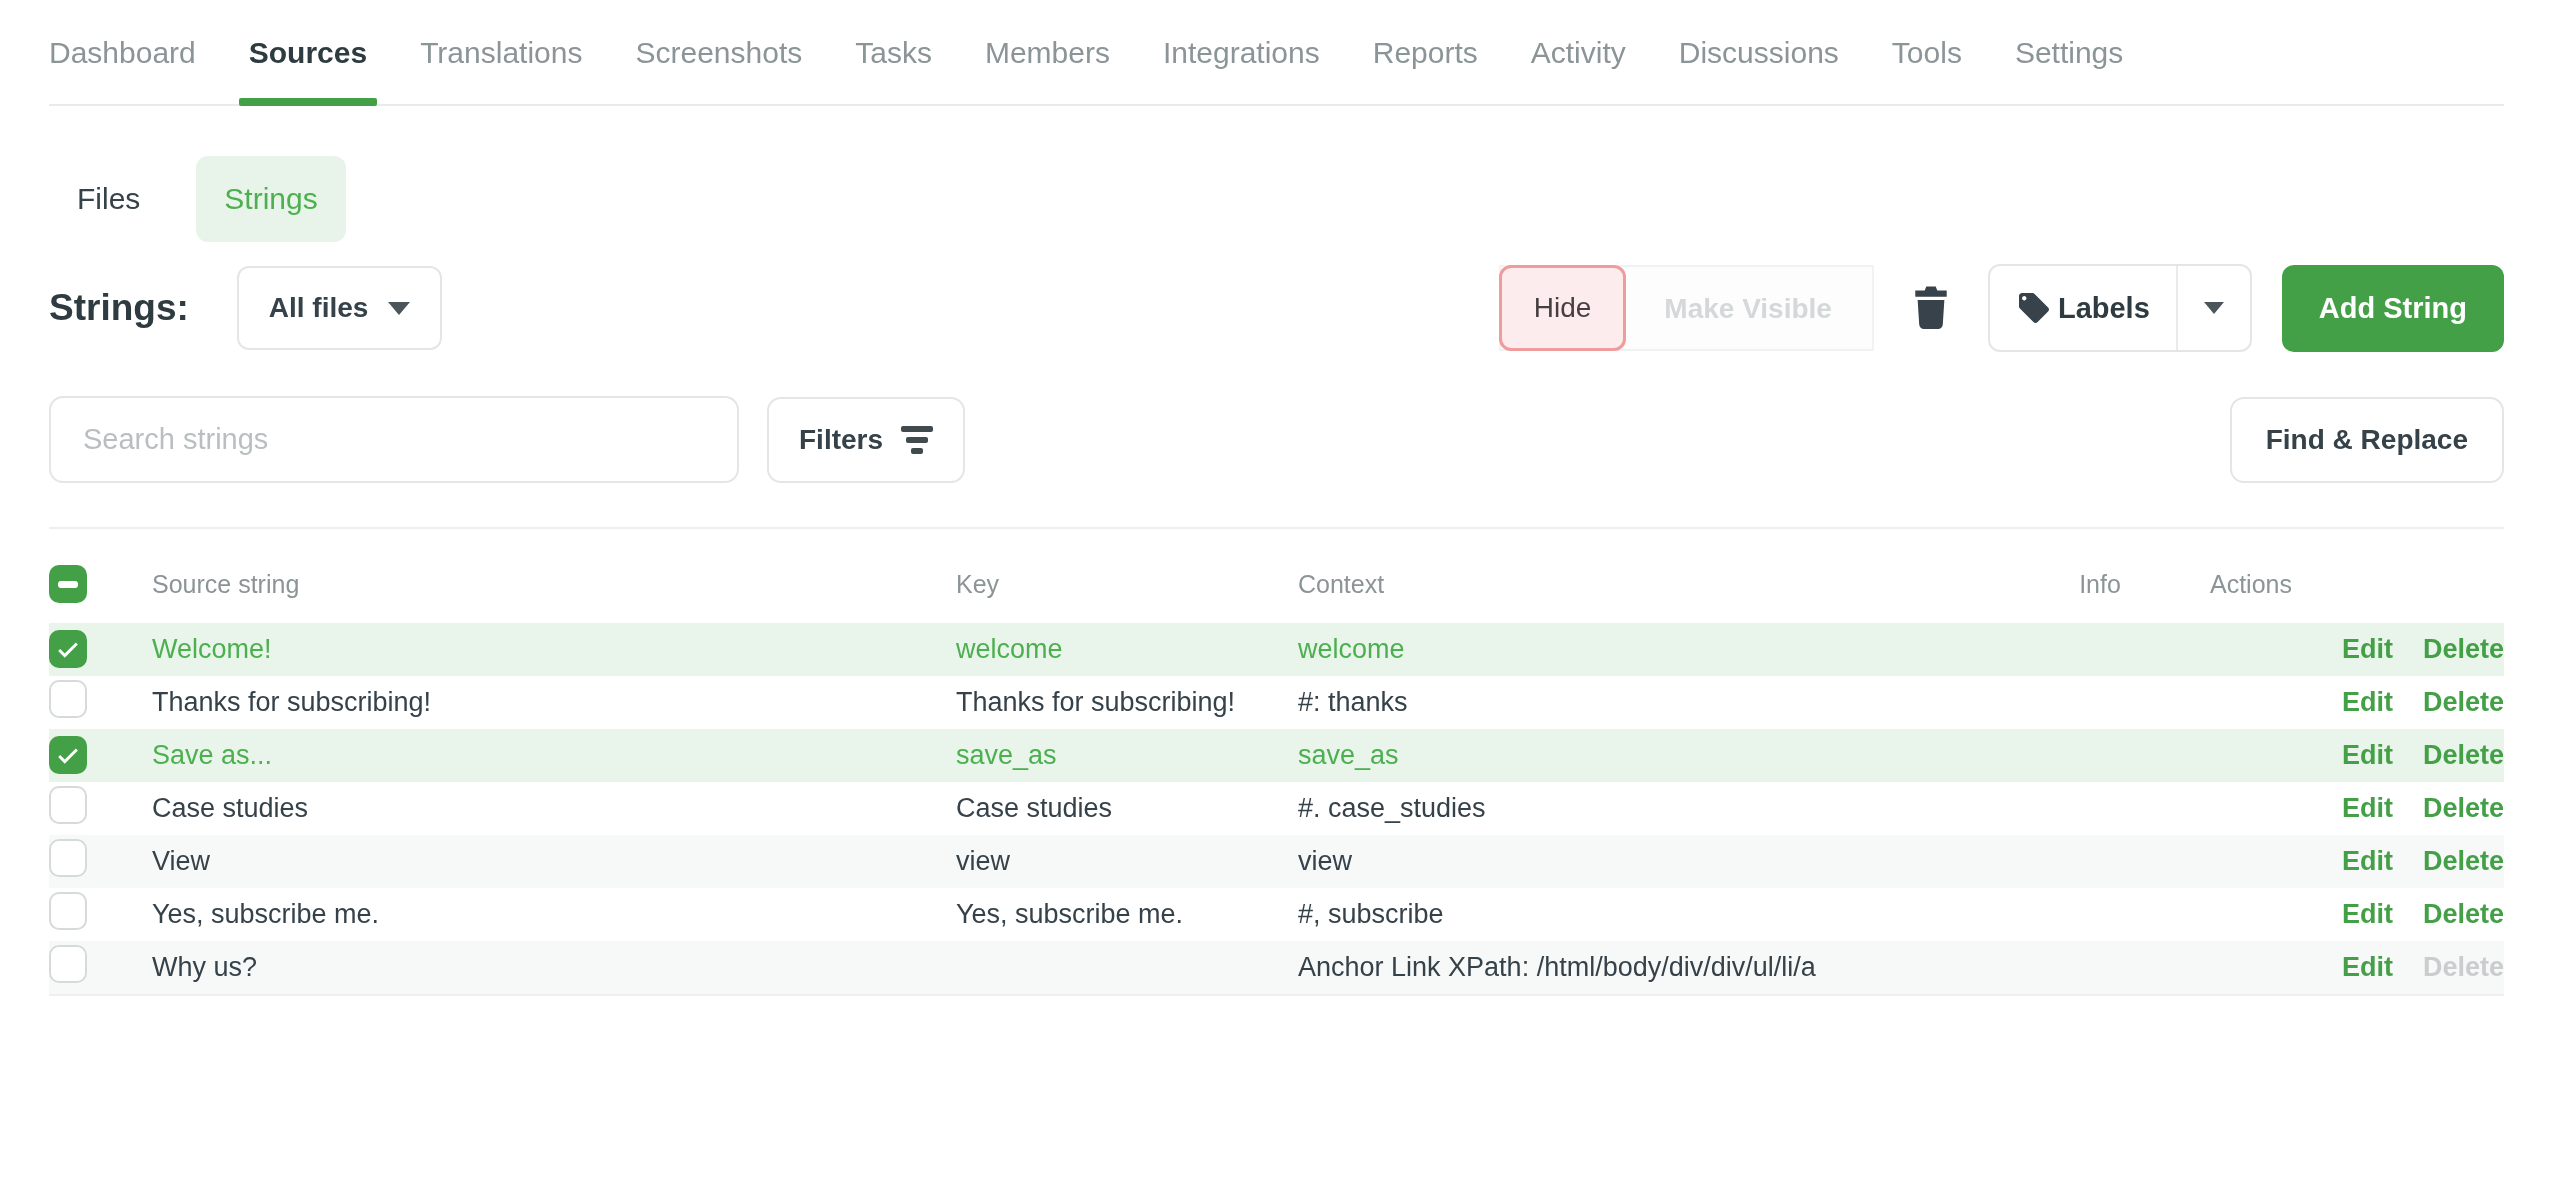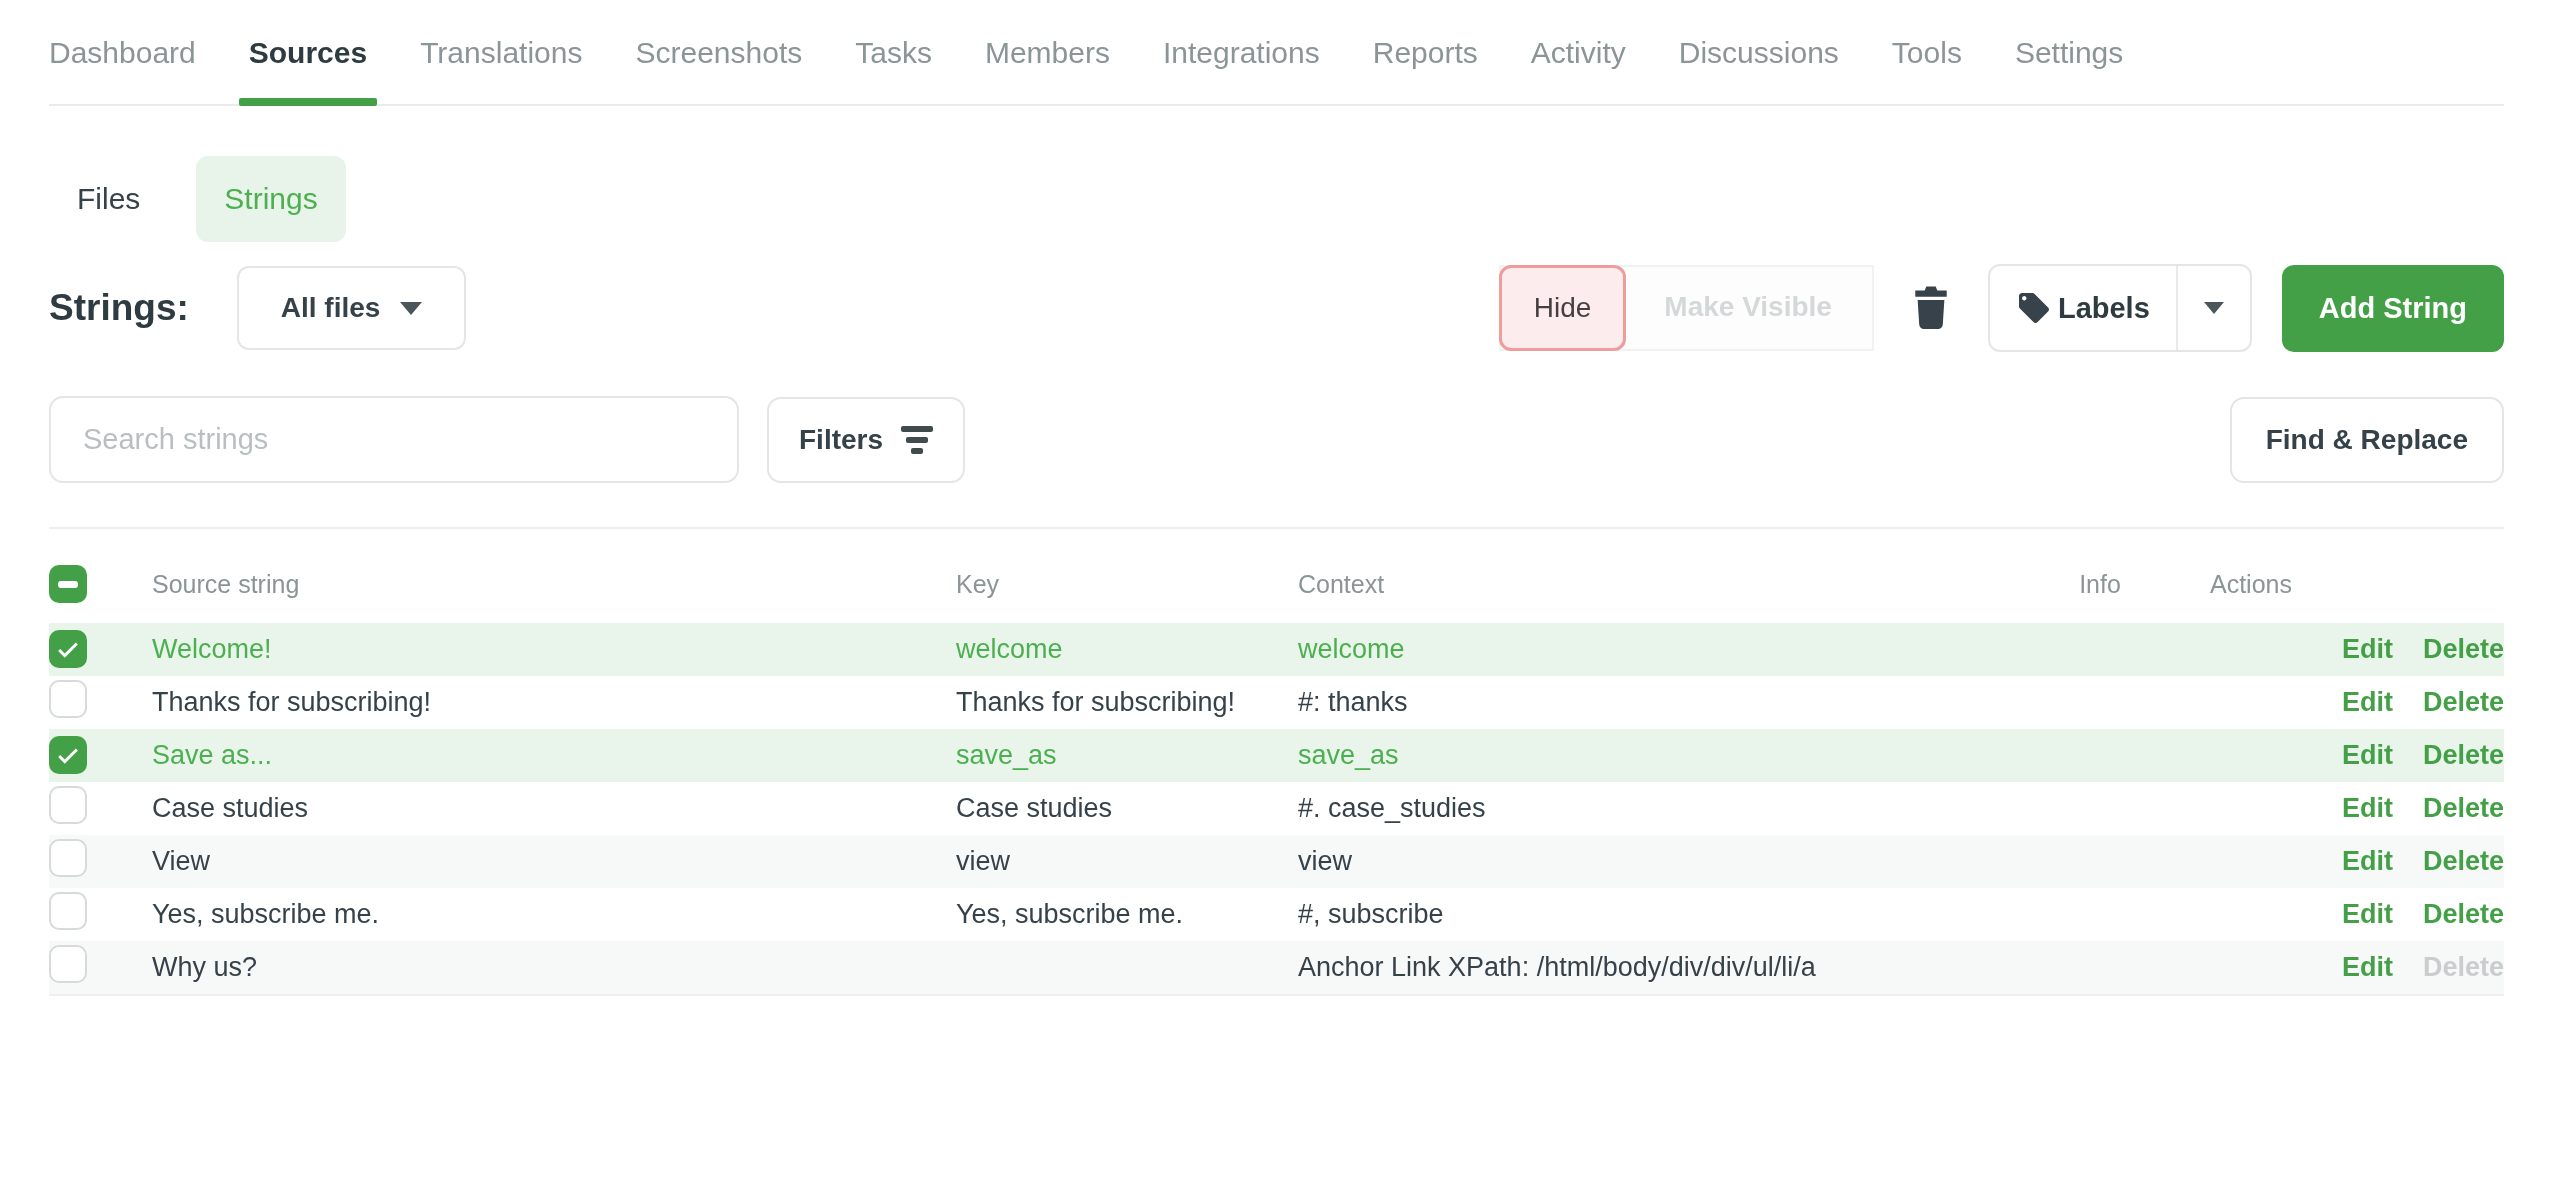--- a/index.html
+++ b/index.html
@@ -31,28 +31,28 @@
 
   
   .toolbar { display:flex; align-items:center; margin-top:22px; }
   .page-title { font-size:37px; font-weight:700; color:#2e3b40; margin-right:48px; }
   .btn {
     display:inline-flex; align-items:center; justify-content:center;
     background:#fff; border:2px solid #e4e6e6; border-radius:12px;
     font-size:28px; color:#36424a; cursor:pointer; white-space:nowrap;
     font-family:inherit;
   }
-  .file-filter { padding:24px 42px; font-weight:600; gap:20px; }
+  .file-filter { padding:24px 30px; font-weight:600; gap:20px; }
   .caret-down {
     width:0; height:0; border-left:11px solid transparent;
     border-right:11px solid transparent; border-top:13px solid #4b565a;
   }
   .toolbar-right { margin-left:auto; display:flex; align-items:center; gap:30px; }
   .visibility-group {
-    display:flex; align-items:flex-start; background:#fdfdfd;
+    display:flex; align-items:flex-end; background:#fdfdfd;
     border:2px solid #f1f2f2; border-radius:0;
   }
   .btn-hide {
     margin:-2px; background:#fdeced; border:3px solid #ef9c9c; border-radius:12px;
     padding:24px 32px; font-size:28px; color:#453f40; cursor:pointer; font-family:inherit;
   }
   .btn-make-visible {
     background:transparent; border:none; padding:24px 40px;
     font-size:28px; font-weight:700; color:#d5d8d9; cursor:default; font-family:inherit;
   }

